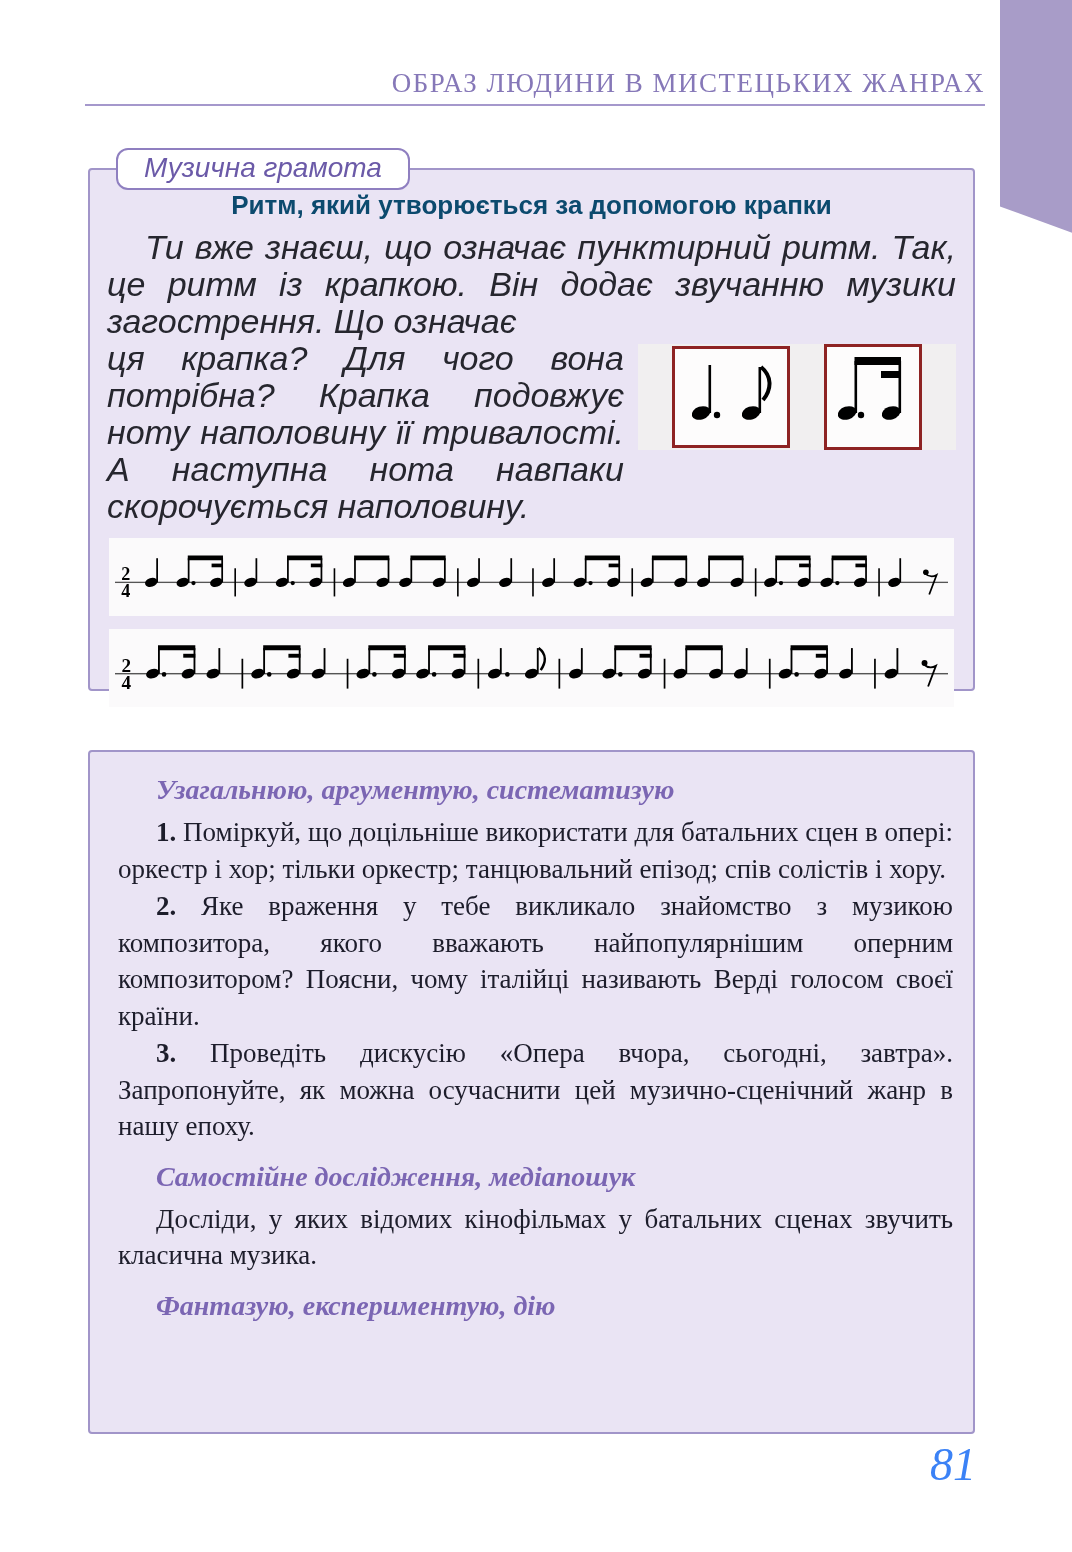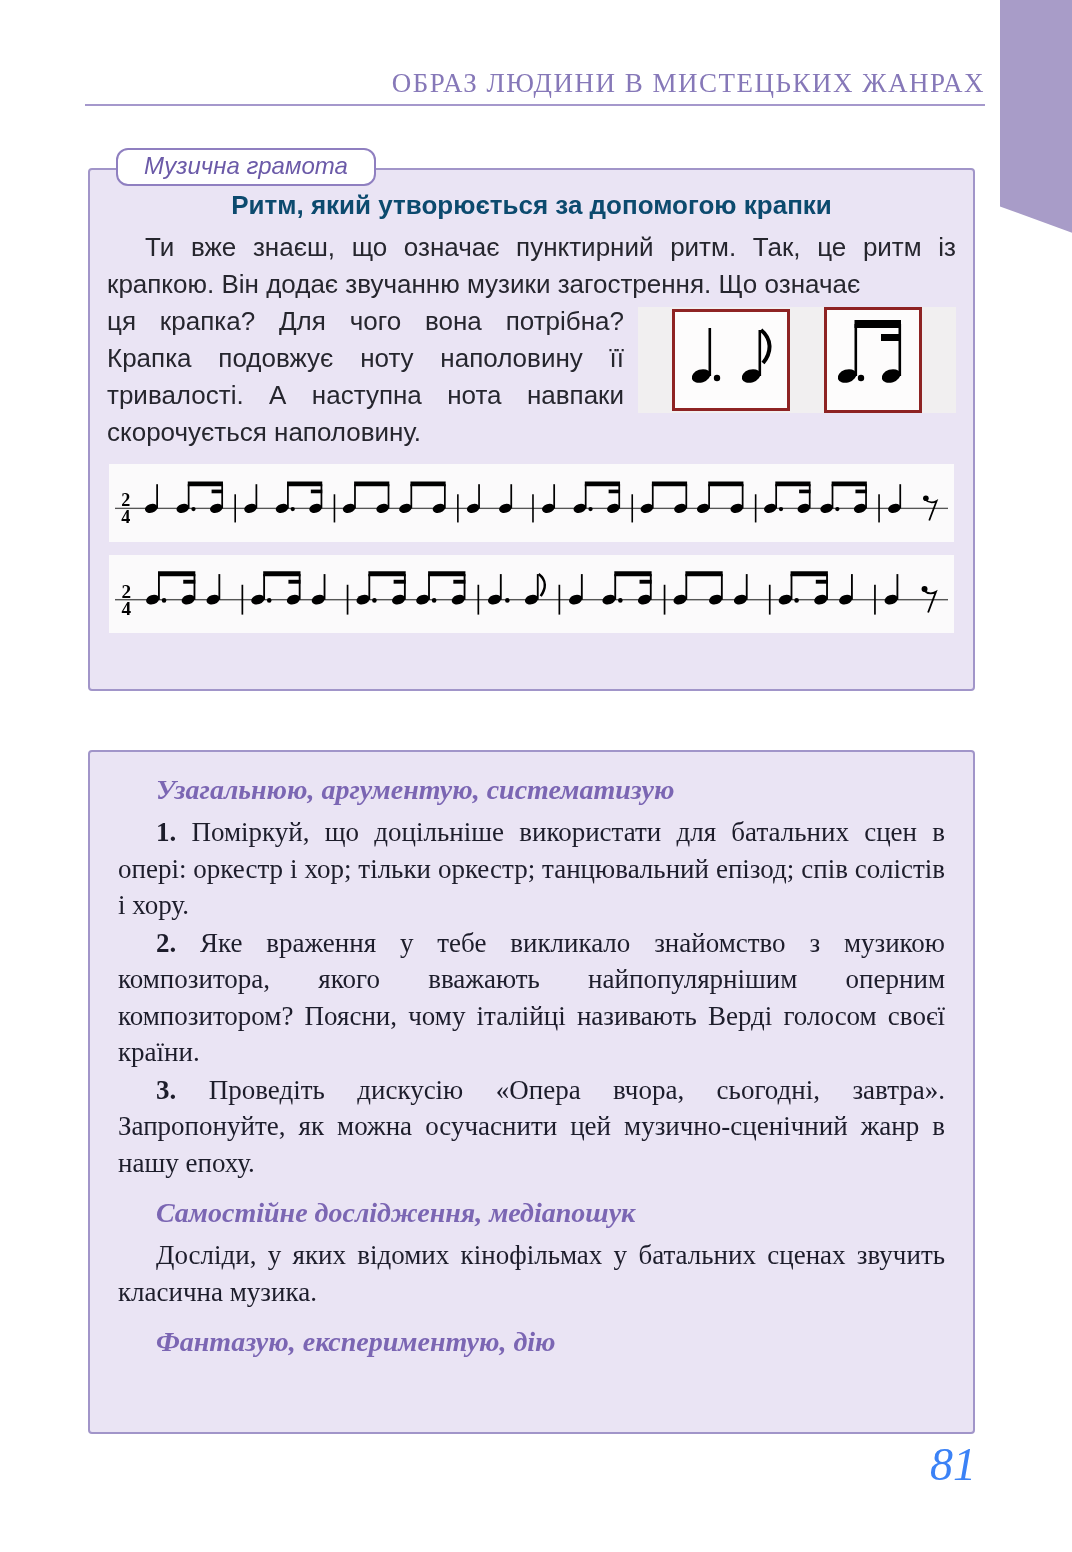--- a/index.html
+++ b/index.html
@@ -10,28 +10,28 @@
         clip-path:polygon(0 0,100% 0,100% 97%,0 86%);}
   
   .running-head{position:absolute;top:68px;left:85px;width:900px;text-align:right;
         font-family:"Liberation Serif",serif;font-size:27px;letter-spacing:1.5px;color:#8678b8;}
   .head-rule{position:absolute;top:104px;left:85px;width:900px;height:2px;background:#a598cc;}
 
   
   .frame{position:absolute;left:88px;width:887px;box-sizing:border-box;
         background:#eae4f4;border:2px solid #a195c9;border-radius:4px;}
   .music-frame{top:168px;height:523px;padding:14px 17px 10px 17px;}
-  .tasks-frame{top:750px;height:684px;padding:20px 28px 10px 28px;
+  .tasks-frame{top:750px;height:684px;padding:20px 20px 10px 28px;
         font-family:"Liberation Serif",serif;color:#1d1d2b;}
 
   .tab{position:absolute;top:-22px;left:26px;background:#ffffff;border:2px solid #8f7fc0;
-        border-radius:12px;padding:2px 26px 4px 26px;font-style:italic;font-size:24px;color:#6b5aa8;}
+        border-radius:12px;padding:2px 26px 4px 26px;font-style:italic;font-size:28px;color:#6b5aa8;}
 
   .mb-title{text-align:center;font-weight:bold;font-size:26px;color:#0c4a6e;margin:6px 0 8px 0;}
-  .mb-text{font-size:26px;line-height:37px;color:#26262e;text-align:justify;}
+  .mb-text{font-style:italic;font-size:34px;line-height:37px;color:#26262e;text-align:justify;}
   .indent{text-indent:38px;}
   .mb-p{margin:0;}
   .example-float{float:right;width:318px;height:106px;margin:4px 0 6px 14px;background:#f1eff0;
         display:flex;align-items:center;justify-content:space-evenly;}
   .example-card{background:#fdfcfc;border:3px solid #8e2323;}
   .lead-purple{font-weight:bold;color:#7b66b3;}
   .clear{clear:both;}
   .stave-strip{background:#fbfafb;margin:13px 2px 0 2px;padding:4px 6px;}
   .stave-strip svg{display:block;width:100%;height:70px;}
 

